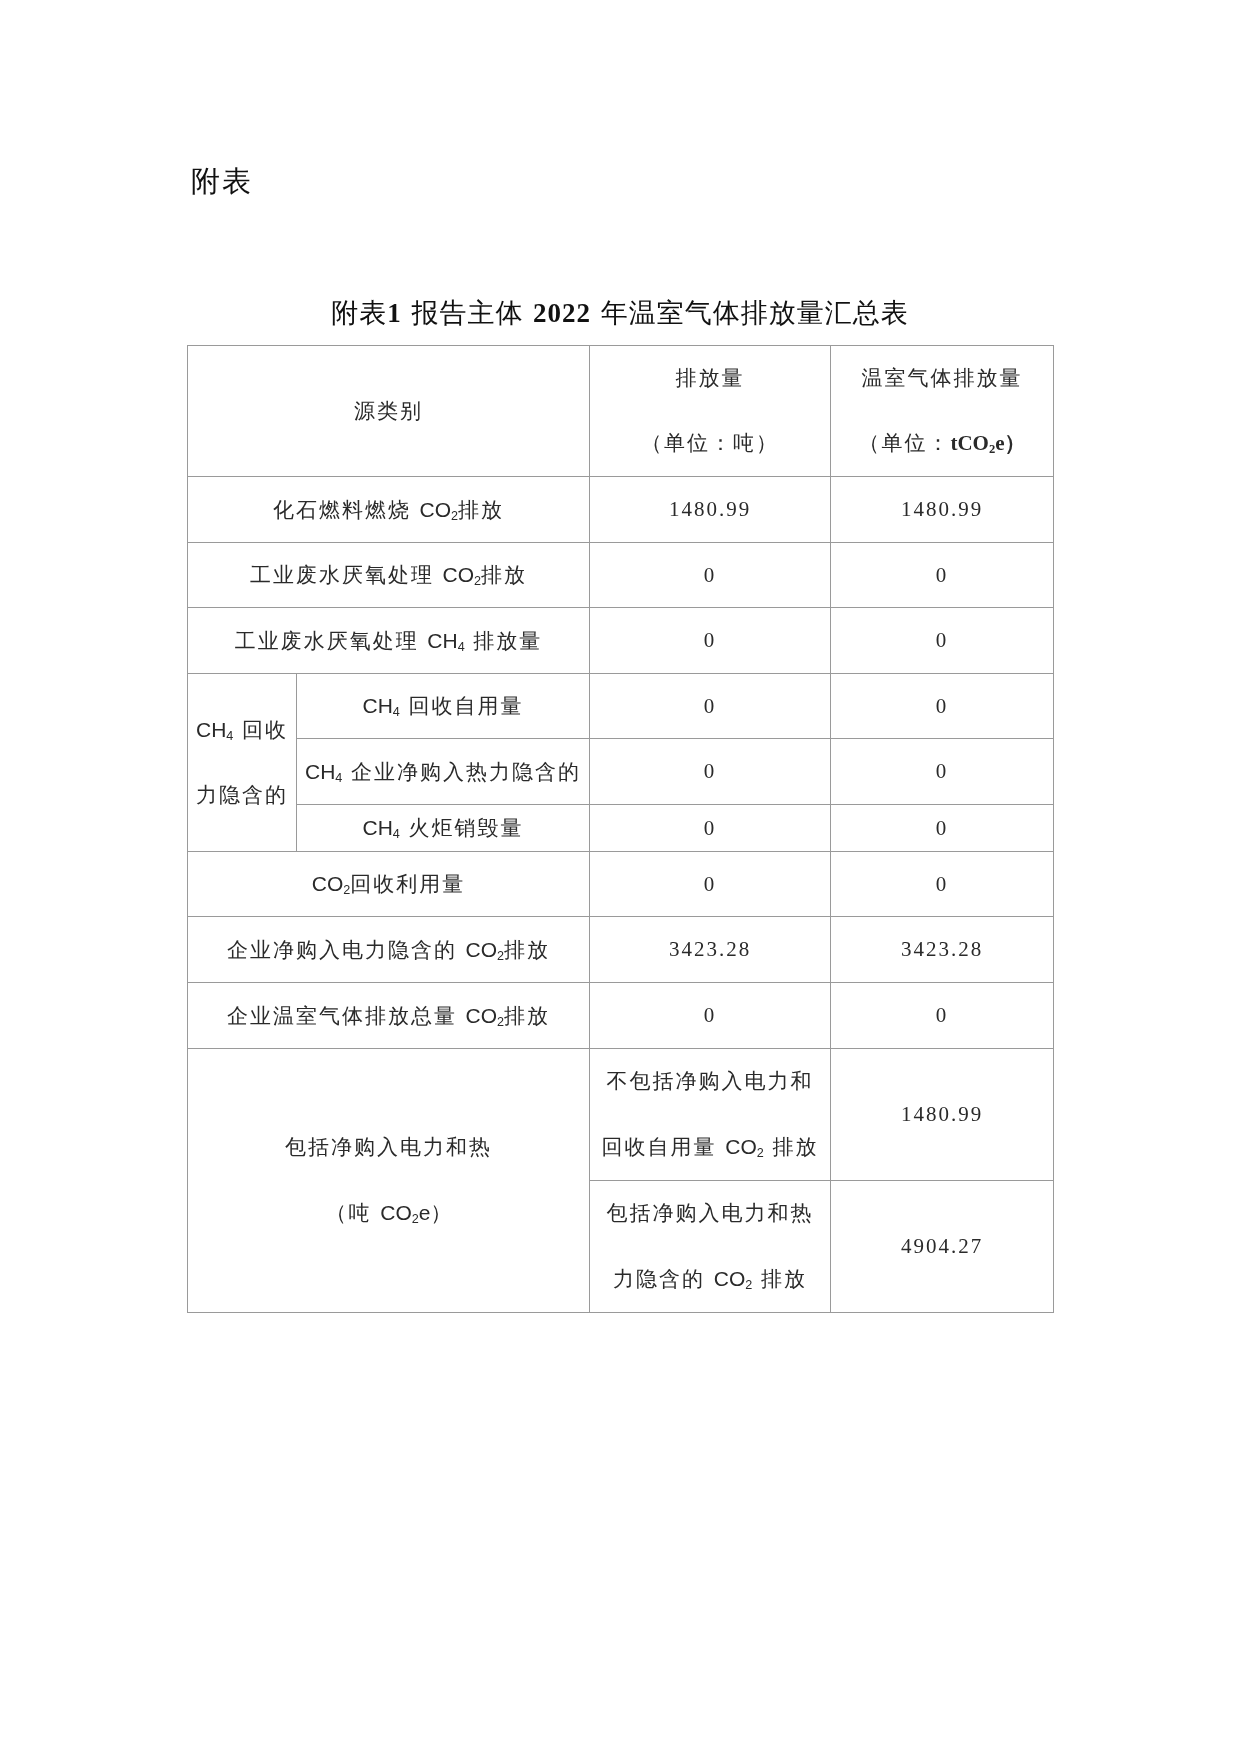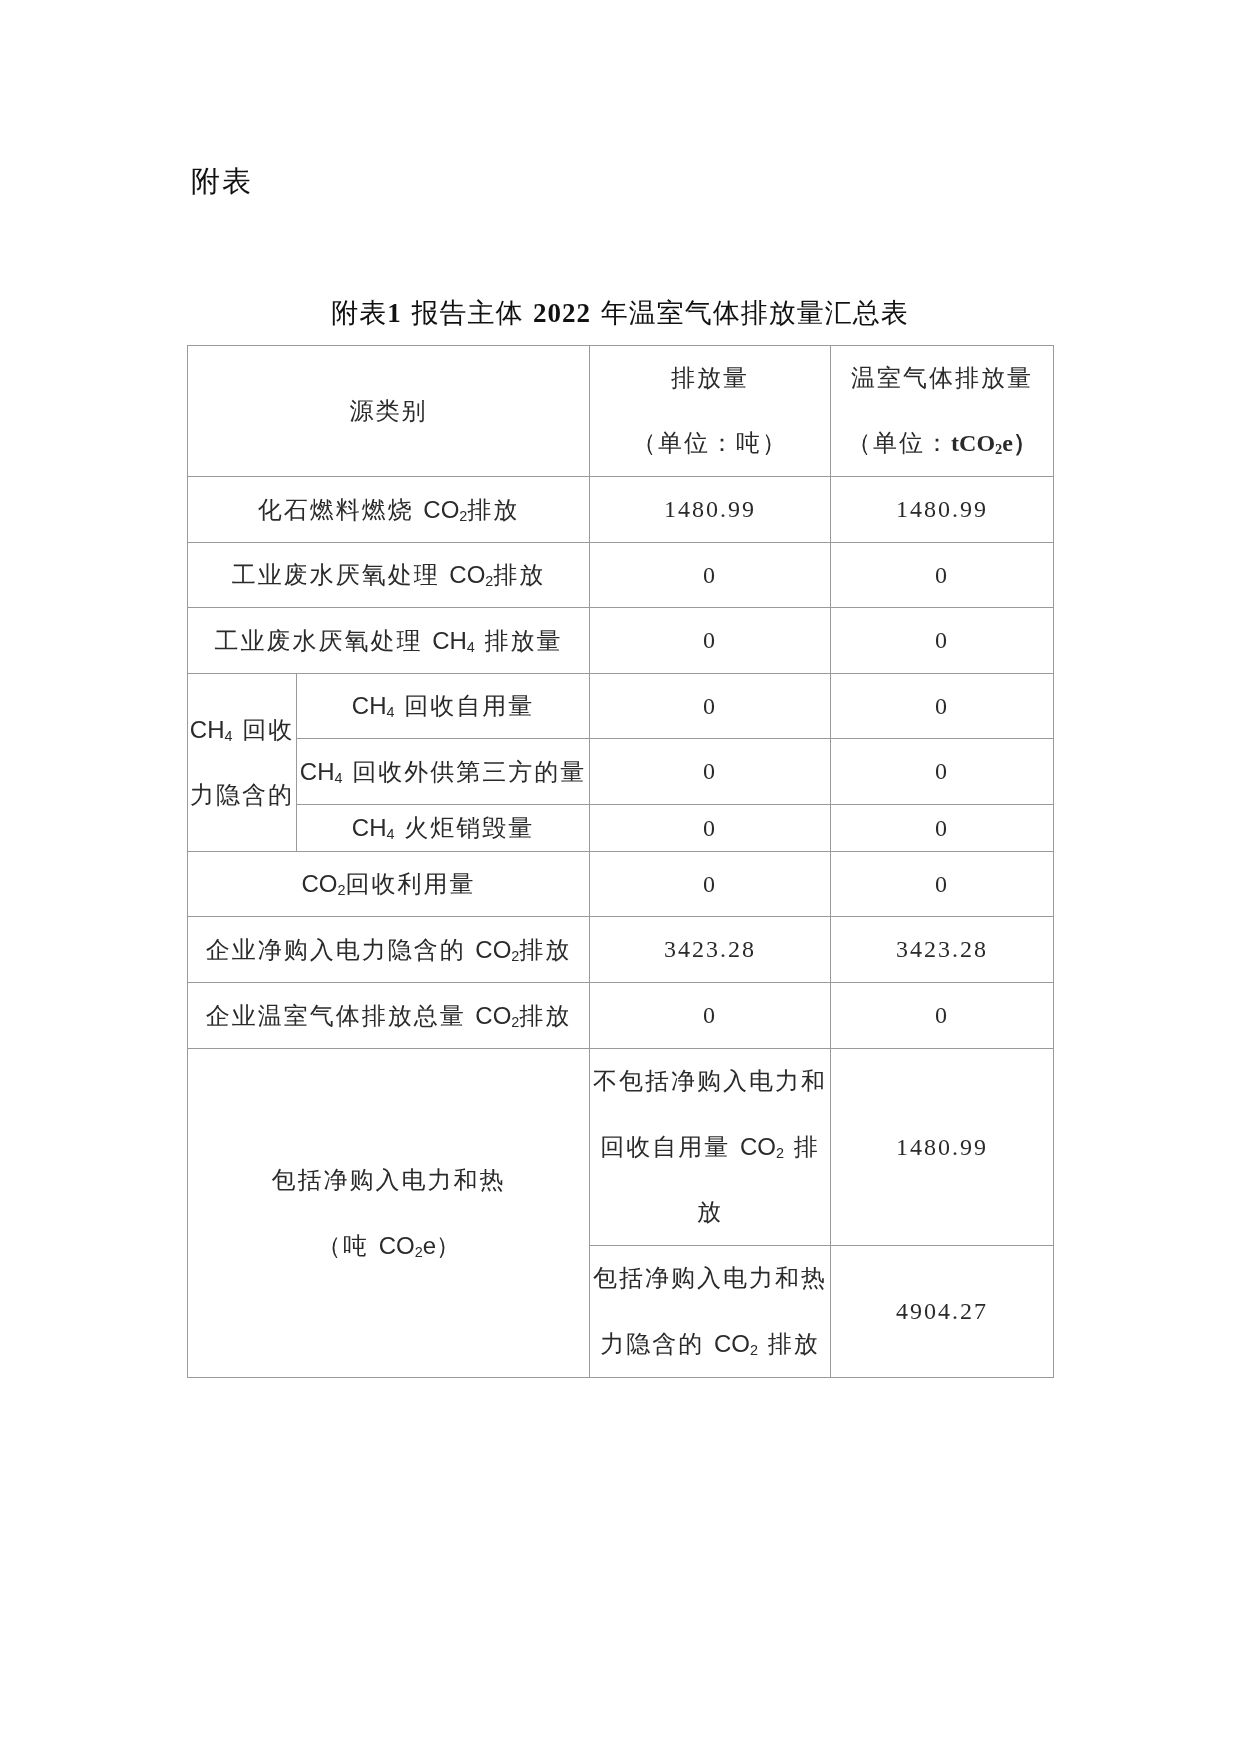--- a/index.html
+++ b/index.html
@@ -3,21 +3,21 @@
 <meta charset="utf-8">
 <style>
   html, body { margin: 0; padding: 0; background: #ffffff; }
   body { width: 1240px; height: 1753px; position: relative; overflow: hidden;
          font-family: "DejaVu Serif", "Liberation Serif", serif; color: #222; }
   .heading { position: absolute; left: 191px; top: 162px; font-size: 29px; letter-spacing: 2px; color: #111; }
   .title { position: absolute; left: 0; width: 1240px; top: 295px; text-align: center; font-size: 27px; color: #111; letter-spacing: 1px; }
   .title b { font-family: "Liberation Serif", serif; font-weight: bold; }
   table.main { position: absolute; left: 187px; top: 345px; border-collapse: collapse; table-layout: fixed; }
   table.main td { border: 1.5px solid #9a9a9a; text-align: center; vertical-align: middle; padding: 0;
-                  font-size: 24px; color: #2a2a2a; letter-spacing: 2px; }
+                  font-size: 21px; color: #2a2a2a; letter-spacing: 2px; }
   .num { font-family: "Liberation Serif", serif; font-size: 22px; letter-spacing: 0; color: #111; }
   .lat { font-family: Liberation Sans, sans-serif; letter-spacing: 0; }
   .latb { font-family: "Liberation Serif", serif; font-weight: bold; letter-spacing: 0; margin-top: 28px; }
   .line { display: block; line-height: 65px; }
   .hline { display: block; line-height: 65px; }
   sub { font-size: 0.6em; vertical-align: -0.2em; line-height: 0; }
 </style>
 </head>
 <body>
 
@@ -64,21 +64,21 @@
   <tr style="height:65px">
     <td rowspan="3">
       <span class="line"><span class="lat">CH</span><sub class="lat">4</sub><span> 回收</span></span>
       <span class="line">力隐含的</span>
     </td>
     <td><span class="lat">CH</span><sub class="lat">4</sub><span> 回收自用量</span></td>
     <td class="num">0</td>
     <td class="num">0</td>
   </tr>
   <tr style="height:66px">
-    <td><span class="lat">CH</span><sub class="lat">4</sub><span> 回收外供第三方的量</span></td>
+    <td><span class="lat">CH</span><sub class="lat">4</sub><span> 企业净购入热力隐含的</span></td>
     <td class="num">0</td>
     <td class="num">0</td>
   </tr>
   <tr style="height:47px">
     <td><span class="lat">CH</span><sub class="lat">4</sub><span> 火炬销毁量</span></td>
     <td class="num">0</td>
     <td class="num">0</td>
   </tr>
 
   <tr style="height:65px">

